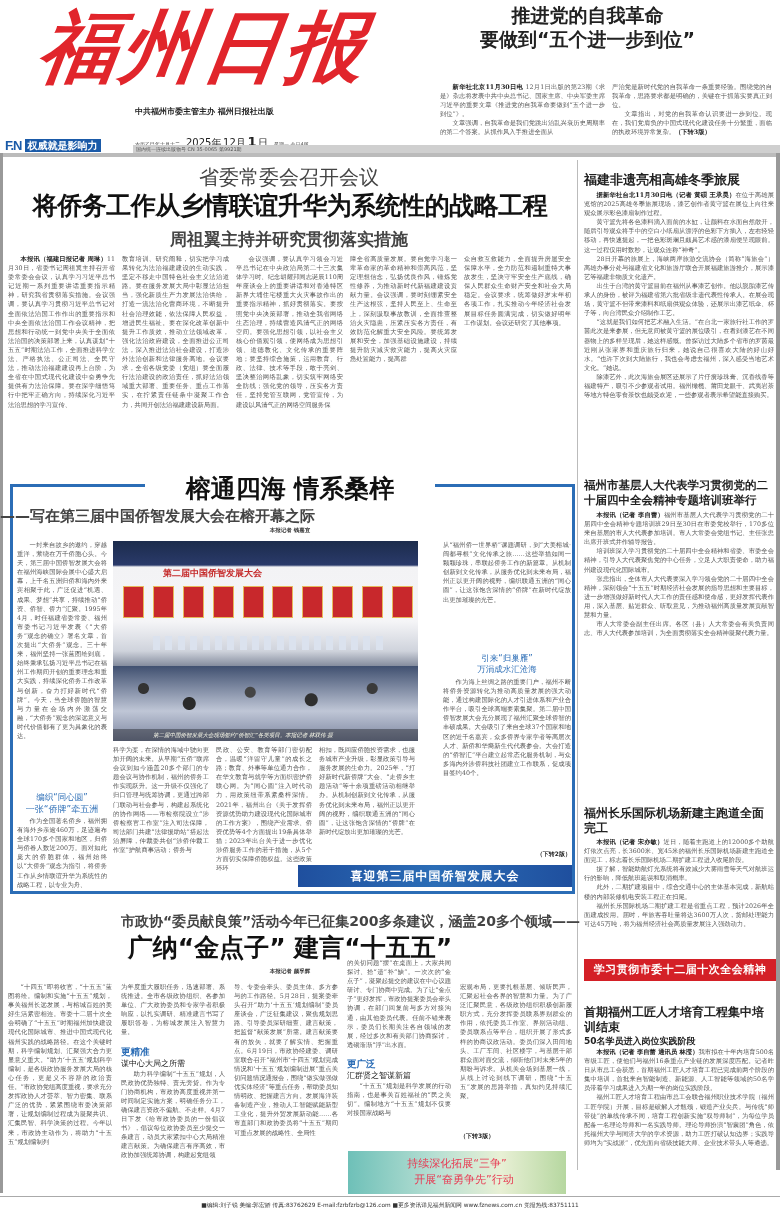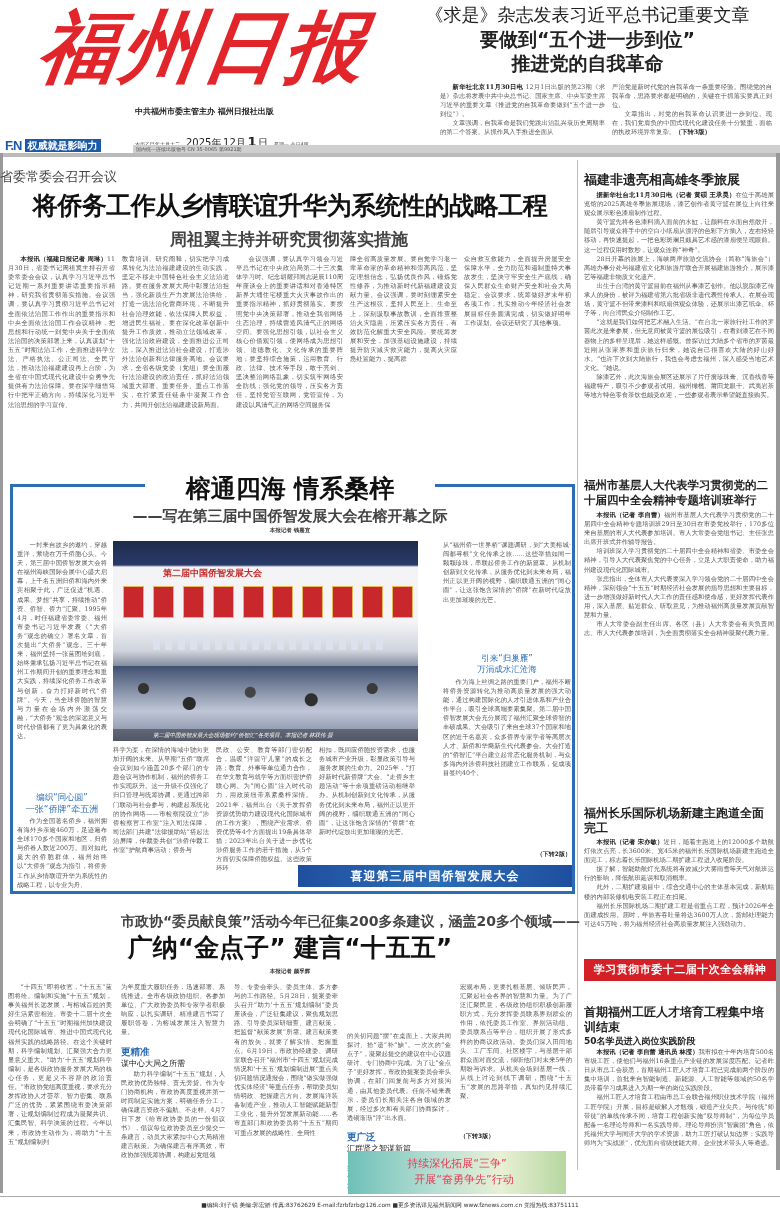--- a/index.html
+++ b/index.html
@@ -14,32 +14,32 @@
 .dateline .big{font-size:10px;color:#222}
 .dateline .huge{font-size:13px;font-weight:bold;color:#222}
 .issue-bar{left:133px;top:145px;width:647px;height:8px;background:#cfcfcf;font-family:"DejaVu Sans",sans-serif;font-size:5px;color:#555;padding-left:3px;line-height:8px}
 .qiushi{left:395px;top:3px;width:385px;text-align:center}
 .qiushi .t1{font-family:"DejaVu Sans",sans-serif;font-size:18px;color:#222;line-height:24px}
 .qiushi .t2{font-family:"DejaVu Sans",sans-serif;font-size:19px;font-weight:bold;color:#222;line-height:24px}
 .body-text{font-size:6.3px;line-height:9.1px;color:#555;text-align:justify}
 .body-text b{color:#222}
 .cols{display:flex;gap:7px}
 .frame-top{left:0;top:153px;width:780px;height:4px;background:#bbb}
-.lead-kicker{left:0;top:166px;width:578px;text-align:left;font-family:"DejaVu Sans",sans-serif;font-size:13px;color:#444;line-height:22px}
+.lead-kicker{left:0;top:166px;width:578px;text-align:center;font-family:"DejaVu Sans",sans-serif;font-size:20px;color:#444;line-height:22px}
 .lead-title{left:5px;top:190px;width:570px;text-align:center;font-family:"DejaVu Sans",sans-serif;font-size:25px;font-weight:bold;color:#111;line-height:32px;letter-spacing:-0.5px}
 .lead-sub{left:0;top:228px;width:578px;text-align:center;font-family:"DejaVu Sans",sans-serif;font-size:17px;font-weight:bold;color:#444;line-height:22px}
 .side-border{left:0;top:153px;width:3px;height:1040px;background:#999}
 .right-rule{left:577px;top:160px;width:1px;height:1010px;background:#bbb}
 .far-right{left:776px;top:153px;width:4px;height:1017px;background:#999}
 .rh{font-family:"DejaVu Sans",sans-serif;font-weight:bold;color:#222;font-size:13px;line-height:16px}
 .feature-box{left:10px;top:484px;width:565px;height:410px;border:3px solid #2b6db6;border-top:none}
 .feature-topline{left:10px;top:484px;width:565px;height:3px;background:#2b6db6}
 .feature-title-bg{left:145px;top:475px;width:290px;height:28px;background:#fff}
 .feature-title{left:0;top:474px;width:580px;text-align:center;font-family:"DejaVu Sans",sans-serif;font-weight:bold;font-size:25px;color:#111;line-height:30px}
-.feature-sub{left:0;top:506px;width:580px;text-align:center;font-family:"DejaVu Sans",sans-serif;font-size:15px;font-weight:bold;color:#444;line-height:20px}
+.feature-sub{left:0;top:506px;width:580px;font-family:"DejaVu Sans",sans-serif;font-size:15px;font-weight:bold;color:#444;line-height:20px}
 .byline{font-family:"DejaVu Sans",sans-serif;font-size:5.5px;color:#333;text-align:center;font-weight:bold}
 .photo{left:113px;top:541px;width:305px;height:200px;overflow:hidden;background:linear-gradient(#1c2c4c 0,#2a3a6a 12%,#f3f3f5 13%,#f5f5f7 40%,#cfd3dc 55%,#3a4660 70%,#26314a 100%)}
 .banners{position:absolute;left:10px;top:45px;width:290px;display:flex;justify-content:space-between}
 .banner{width:21px;height:32px;background:#c8282c;border:1px solid #e7b85a}
 .photo-title{position:absolute;left:50px;top:26px;font-family:"DejaVu Sans",sans-serif;font-size:9px;font-weight:bold;color:#c52a2a}
 .podium{position:absolute;left:40px;top:95px;width:230px;height:14px;display:flex;justify-content:space-between}
 .podium span{width:7px;height:14px;background:#dbe2ee}
 .crowd{position:absolute;left:0;bottom:0;width:305px;height:75px;background:radial-gradient(circle at 10% 30%,#333 5px,transparent 6px),radial-gradient(circle at 25% 50%,#2a2a2a 6px,transparent 7px),radial-gradient(circle at 45% 35%,#444 5px,transparent 6px),radial-gradient(circle at 65% 45%,#2f2f2f 6px,transparent 7px),radial-gradient(circle at 85% 30%,#3a3a3a 5px,transparent 6px),linear-gradient(#405070,#bfc6d6 60%,#7d86a0)}
 .caption{position:absolute;left:0;bottom:0;width:305px;height:12px;background:rgba(0,0,0,.35);color:#ffe;font-family:"DejaVu Sans",sans-serif;font-size:5.5px;line-height:12px;padding-left:40px;font-style:italic}
 .sub-head-blue{font-family:"DejaVu Sans",sans-serif;font-size:8.5px;color:#2b6db6;text-align:center;line-height:11px}
@@ -69,23 +69,22 @@
     <span class="big">2025</span><span class="big">年</span>
     <span class="big">12</span><span class="big">月</span>
     <span class="huge">1</span>
     <span class="big">日</span>
   </span>
   <span>星期一  今日4版</span>
 </div>
 <div class="abs issue-bar">国内统一连续出版物号 CN 35-0065 第9921期</div>
 
 <div class="abs qiushi">
-  <div class="t1">《求是》杂志发表习近平总书记重要文章</div>
+  <div class="t2">推进党的自我革命</div>
   <div class="t2">要做到“五个进一步到位”</div>
-  <div class="t2">推进党的自我革命</div>
 </div>
 <div class="abs cols" style="left:440px;top:82px;width:332px">
   <div class="body-text" style="width:165px">
     <p style="text-indent:2em"><b>新华社北京11月30日电</b> <span>12月1日出版的第23期《求是》杂志将发表中共中央总书记、国家主席、中央军委主席习近平的重要文章《推进党的自我革命要做到“五个进一步到位”》。</span></p>
     <p style="text-indent:2em">文章强调，自我革命是我们党跳出治乱兴衰历史周期率的第二个答案。从抓作风入手推进全面从</p>
   </div>
   <div class="body-text" style="width:160px">
     <p>严治党是新时代党的自我革命一条重要经验。围绕党的自我革命，思路要求都是明确的，关键在于抓落实要真正到位。</p>
     <p style="text-indent:2em"><span>文章指出，对党的自我革命认识要进一步到位。现在，我们党肩负的中国式现代化建设任务十分繁重，面临的执政环境异常复杂。</span><b>（下转3版）</b></p>
   </div>
@@ -184,21 +183,21 @@
 
 <div class="abs" style="left:121px;top:982px;width:104px;height:210px;overflow:hidden">
   <div class="body-text">为年度重大履职任务，迅速部署、系统推进。全市各级政协组织、各参加单位、广大政协委员和专家学者积极响应，以扎实调研、精准建言书写了履职答卷，为榕城发展注入智慧力量。</div>
   <div style="margin-top:8px" class="sec-blue">更精准</div>
   <div class="sec-black">谋中心大局之所需</div>
   <div class="body-text" style="text-indent:2em">助力科学编制“十五五”规划，人民政协优势独特、责无旁贷。作为专门协商机构，市政协高度重视并第一时间制定实施方案，明确任务分工，确保建言资政不偏航、不走样。4月7日下发《给市政协委员的一份倡议书》，倡议每位政协委员至少提交一条建言，动员大家紧扣中心大局精准建言献策。为确保建言有序高效，市政协加强统筹协调，构建起党组领</div>
 </div>
 
 <div class="abs body-text" style="left:234px;top:982px;width:104px;height:210px;overflow:hidden">导、专委会牵头、委员主体、多方参与的工作路径。5月28日，提案委牵头召开“助力‘十五五’规划编制”委员座谈会，广泛征集建议，聚焦规划思路、引导委员深研细查、建言献策，把监督“献策发展”所需。建言献策要有的放矢，就要了解实情、把握重点。6月19日，市政协经建委、调研室联合召开“福州市‘十四五’规划完成情况和‘十五五’规划编制进展”重点关切问题情况通报会，围绕“做实做强做优实体经济”等重点任务，帮助委员知情明政、把握建言方向。发展海洋装备制造产业，推动人工智能赋能新型工业化，提升外贸发展新动能……各市直部门和政协委员将“十五五”期间可重点发展的战略性、全局性</div>
 
-<div class="abs" style="left:347px;top:1031px;width:104px;height:165px;overflow:hidden">
+<div class="abs" style="left:347px;top:958px;width:104px;height:165px;overflow:hidden">
   <div class="body-text">的关切问题“摆”在桌面上，大家共同探讨、拾“遗”补“缺”。一次次的“金点子”，凝聚起提交的建议在中心议题研讨、专门协商中完成。为了让“金点子”更好发挥，市政协提案委员会牵头协调，在部门回复前与多方对接沟通，由其他委员代表。任前不错来表示，委员们长期关注各自领域的发展，经过多次和有关部门协商探讨，透砌渐渐“浮”出水面。</div>
   <div style="margin-top:8px" class="sec-blue">更广泛</div>
   <div class="sec-black">汇群贤之智谋新篇</div>
   <div class="body-text" style="text-indent:2em">“十五五”规划是科学发展的行动指南，也是事关百姓福祉的“民之关切”。编制地方“十五五”规划不仅要对接国家战略与</div>
 </div>
 
 <div class="abs" style="left:460px;top:982px;width:112px;height:165px;overflow:hidden">
   <div class="body-text" style="height:150px;overflow:hidden">宏观布局，更要扎根基层、倾听民声，汇聚起社会各界的智慧和力量。为了广泛汇聚民意，各级政协组织积极创新履职方式，充分发挥委员联系界别群众的作用，依托委员工作室、界别活动组、委员联系点等平台，组织开展了形式多样的协商议政活动。委员们深入田间地头、工厂车间、社区楼宇，与基层干部群众面对面交流，倾听他们对未来5年的期盼与诉求。从机关会场到基层一线，从线上讨论到线下调研，围绕“十五五”发展的思路举措，真知灼见持续汇聚。</div>
   <div class="jump" style="text-align:left">（下转3版）</div>
 </div>

